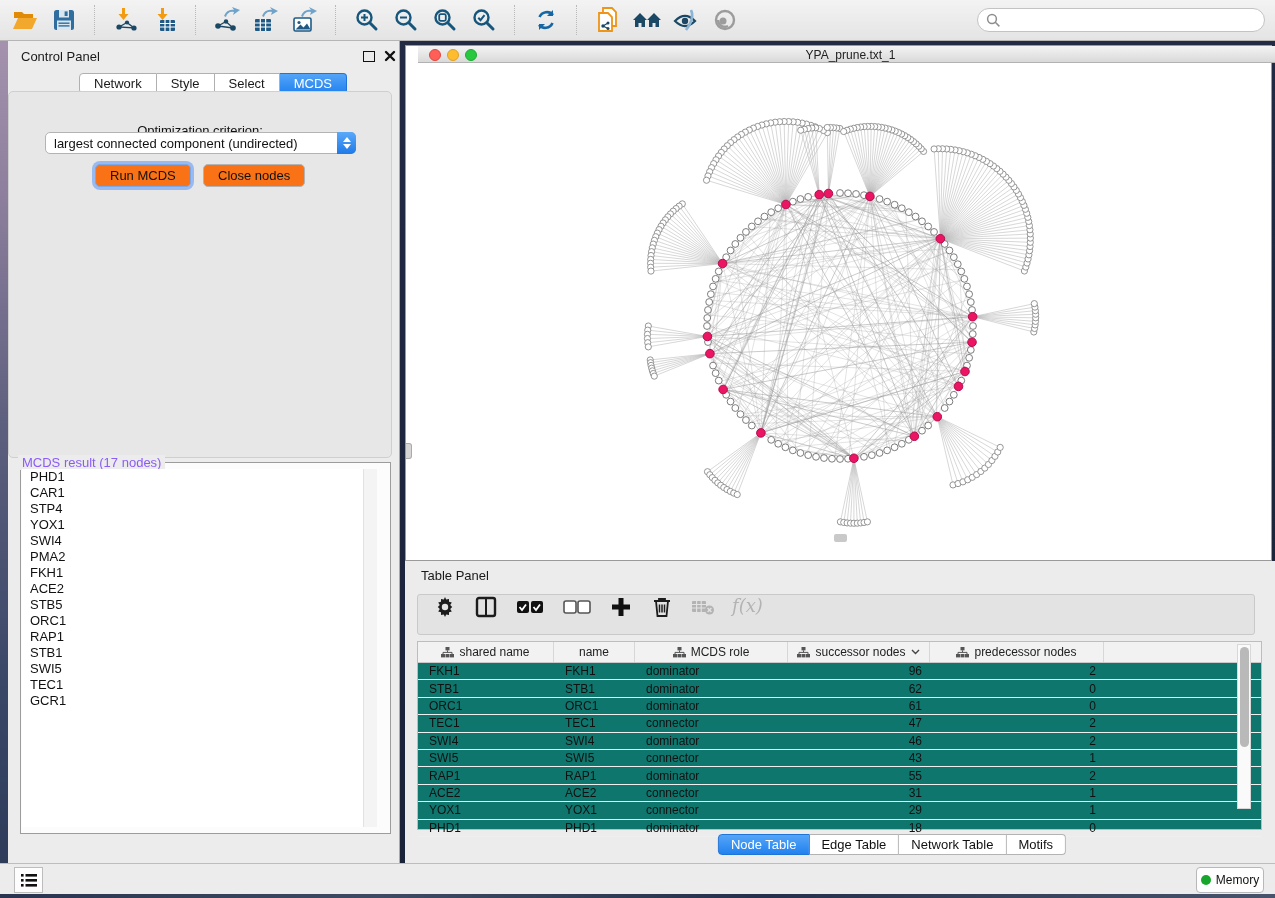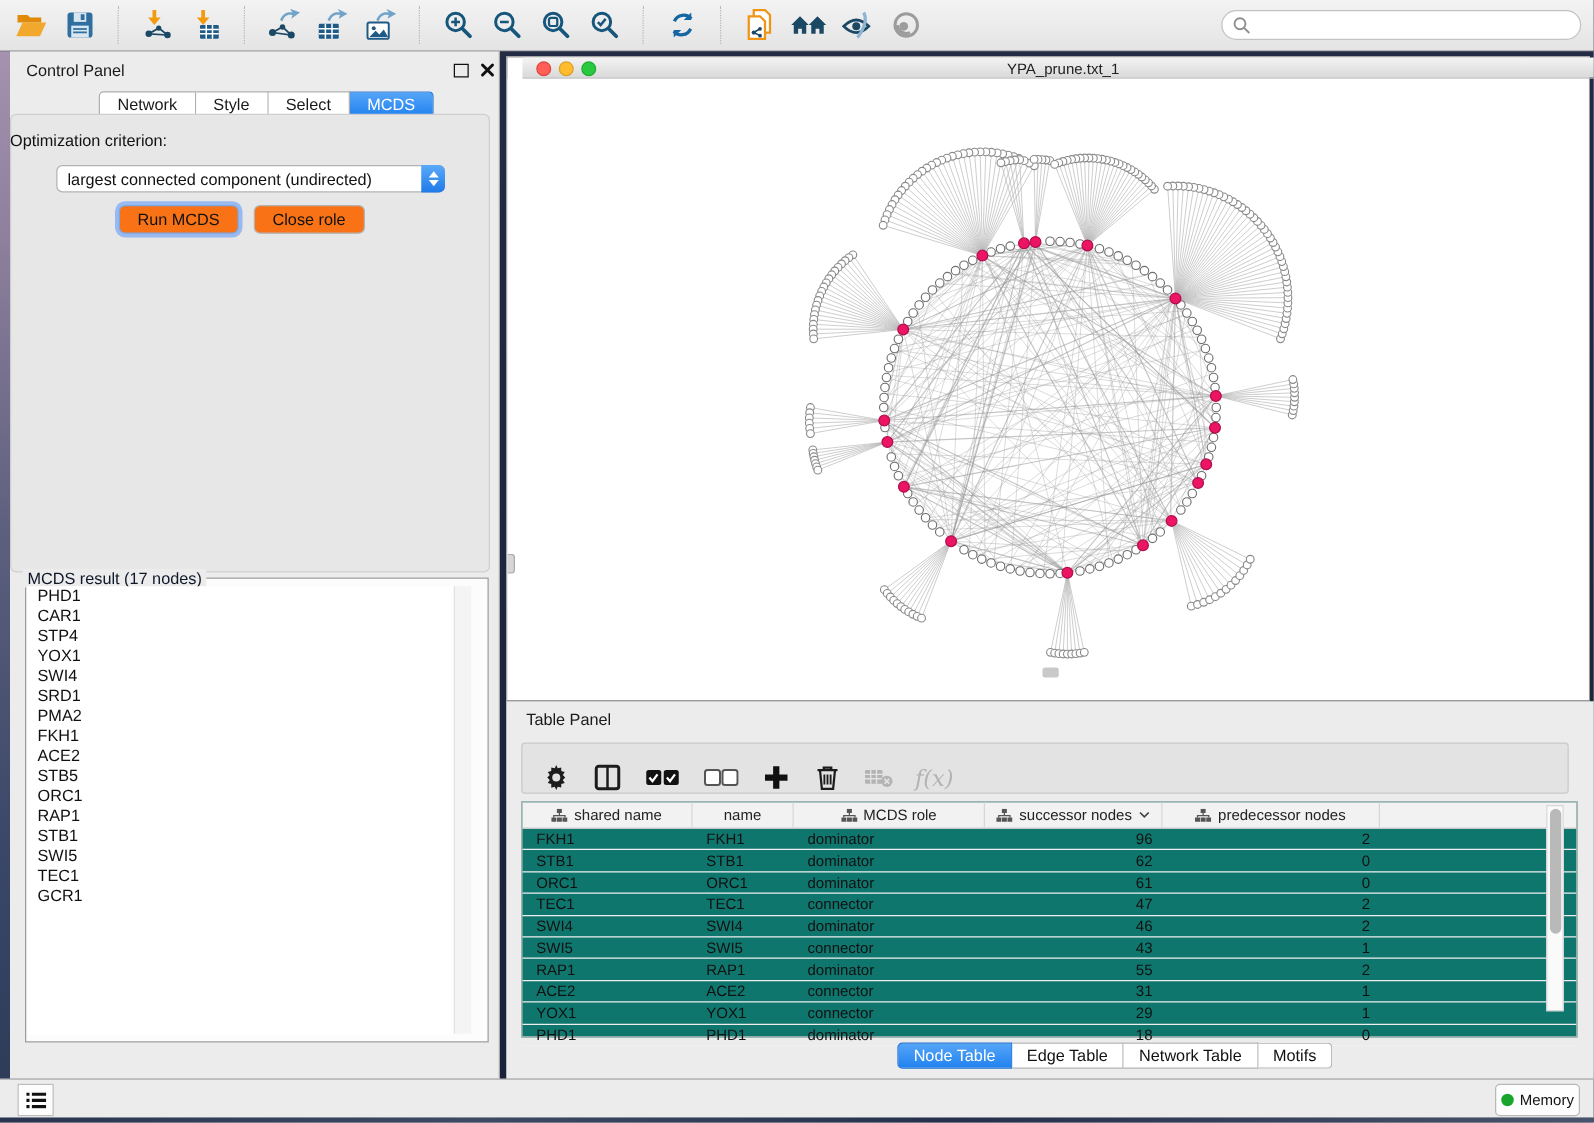--- a/index.html
+++ b/index.html
@@ -37,21 +37,21 @@
   .panel-hdr-icons{top:9px;display:flex;gap:9px;align-items:center;}
   .cp-tabs{left:71px;top:32px;display:flex;}
   .cp-tab{
     height:19px;padding:0 14px;background:#fff;border:1px solid #b0b0b0;border-left:none;
     font-size:13px;color:#1a1a1a;display:flex;align-items:center;justify-content:center;cursor:default;
   }
   .cp-tab:first-child{border-left:1px solid #b0b0b0;border-radius:4px 0 0 4px;}
   .cp-tab:last-child{border-radius:0 4px 4px 0;}
   .cp-tab.active{background:linear-gradient(#55a5f8,#2182ef);border-color:#1f74d8;color:#fff;}
   .cp-body{left:0px;top:50px;width:384px;height:367px;background:#e7e7e7;border:1px solid #cfcfcf;border-radius:5px;box-sizing:border-box;}
-  .opt-label{left:0;top:64px;width:384px;text-align:left;font-size:13px;color:#111;}
+  .opt-label{left:0;top:82px;width:384px;text-align:center;font-size:13px;color:#111;}
   .select{
     left:37px;top:91px;width:311px;height:22px;background:#fff;border:1px solid #b3b3b3;border-radius:5px;
     display:flex;align-items:center;box-sizing:border-box;
   }
   .select .sel-text{flex:1;font-size:13px;color:#111;padding-left:8px;white-space:nowrap;}
   .select .stepper{
     width:19px;height:22px;margin:-1px -1px -1px 0;border-radius:0 5px 5px 0;
     background:linear-gradient(#5aa9f9,#1f7ae8);display:flex;flex-direction:column;align-items:center;justify-content:center;gap:2px;
   }
   .stepper .up{width:0;height:0;border-left:4px solid transparent;border-right:4px solid transparent;border-bottom:5px solid #fff;}
@@ -59,38 +59,38 @@
   .btn{
     height:23px;background:#f97316;border:1px solid #b3b3b3;border-radius:5px;
     font-size:13px;color:#111;font-family:Liberation Sans, sans-serif;padding:0 14px;
   }
   .btn.focused{box-shadow:0 0 0 3px rgba(90,150,250,.55);border-color:#7aa8e8;}
   .run-btn{left:87px;top:123px;}
   .closep-btn{left:195px;top:123px;}
   .mcds-fieldset{
     left:12px;top:421px;width:371px;height:372px;border:1px solid #9c9c9c;background:#fcfcfc;box-sizing:border-box;
   }
-  .mcds-legend{left:10px;top:414px;background:#ececec;padding:0 4px;font-size:13px;color:#0f172a;}
+  .mcds-legend{left:10px;top:414px;background:#ececec;padding:0 4px;font-size:13px;color:#8b5cf6;}
   .mcds-list{left:14px;top:428px;width:355px;height:358px;background:#fff;overflow:hidden;}
   .mcds-item{font-size:13px;color:#111;line-height:16px;padding-left:8px;}
   .mcds-scroll{left:355px;top:428px;width:13px;height:358px;background:#f4f4f4;border-left:1px solid #e2e2e2;}
   
   .net-window{left:405px;top:45px;width:867px;height:516px;background:#fff;border:1px solid #9a9a9a;box-sizing:border-box;}
   .net-titlebar{left:12px;top:0;width:100%;height:17px;background:linear-gradient(#f4f4f4,#d9d9d9);border-bottom:1px solid #b2b2b2;box-sizing:border-box;}
   .tl{width:12px;height:12px;border-radius:50%;display:inline-block;}
   .net-title{width:100%;text-align:center;font-size:12px;color:#222;top:2px;left:0;}
   .net-canvas{left:0;top:17px;width:865px;height:497px;background:#fff;}
   .divider-thumb{left:0px;top:397px;width:6px;height:16px;background:#d6d6d6;border:1px solid #ababab;border-left:none;border-radius:0 3px 3px 0;box-sizing:border-box;}
   .hscroll-thumb{left:428px;top:488px;width:13px;height:8px;background:#c9c9c9;border-radius:2px;}
   
   .table-panel{left:405px;top:561px;width:934px;height:302px;background:#ececec;padding-left:40px;}
   .tp-title{left:16px;top:7px;font-size:13px;color:#1a1a1a;}
   .tp-toolbar{
     left:12px;top:33px;width:838px;height:41px;background:#e3e3e3;border:1px solid #c9c9c9;border-radius:3px;
-    display:flex;align-items:flex-end;gap:17px;padding-left:15px;box-sizing:border-box;
+    display:flex;align-items:flex-start;gap:17px;padding-left:15px;box-sizing:border-box;
   }
   .tp-ico{display:flex;align-items:center;justify-content:center;width:24px;height:24px;}
   .fx{font-family:"DejaVu Serif",serif;font-style:italic;font-size:18px;color:#b3b3b3;}
   .tbl{left:12px;top:80px;width:845px;height:189px;background:#0f766e;border:1px solid #bdbdbd;box-sizing:border-box;}
   .tbl-header{display:grid;grid-template-columns:136px 81px 153px 142px 174px 1fr;height:20px;background:#f2f2f2;border-bottom:1px solid #c9c9c9;}
   .th{display:flex;align-items:center;justify-content:center;gap:5px;font-size:12px;color:#222;border-right:1px solid #d7d7d7;overflow:hidden;}
   .th:last-child{border-right:none;}
   .tbl-rows .row{display:grid;grid-template-columns:136px 81px 153px 142px 174px 1fr;height:16.4px;border-bottom:1px solid #efefef;align-items:center;}
   .cell{font-size:12px;color:#111;padding-left:11px;white-space:nowrap;overflow:hidden;}
   .cell.num{text-align:right;padding-right:8px;padding-left:0;}
@@ -268,31 +268,30 @@
   <div class="abs cp-body"></div>
   <div class="abs opt-label">Optimization criterion:</div>
   <div class="abs select">
     <span class="sel-text">largest connected component (undirected)</span>
     <span class="stepper">
         <span class="up"></span>
         <span class="dn"></span>
       </span>
   </div>
   <button class="abs btn focused run-btn">Run MCDS</button>
-  <button class="abs btn closep-btn">Close role</button>
+  <button class="abs btn closep-btn">Close nodes</button>
 
   <div class="abs mcds-fieldset"></div>
   <div class="abs mcds-legend">MCDS result (17 nodes)</div>
   <div class="abs mcds-list">
       <div class="mcds-item">PHD1</div>
       <div class="mcds-item">CAR1</div>
       <div class="mcds-item">STP4</div>
       <div class="mcds-item">YOX1</div>
       <div class="mcds-item">SWI4</div>
-      <div class="mcds-item">SRD1</div>
       <div class="mcds-item">PMA2</div>
       <div class="mcds-item">FKH1</div>
       <div class="mcds-item">ACE2</div>
       <div class="mcds-item">STB5</div>
       <div class="mcds-item">ORC1</div>
       <div class="mcds-item">RAP1</div>
       <div class="mcds-item">STB1</div>
       <div class="mcds-item">SWI5</div>
       <div class="mcds-item">TEC1</div>
       <div class="mcds-item">GCR1</div>

